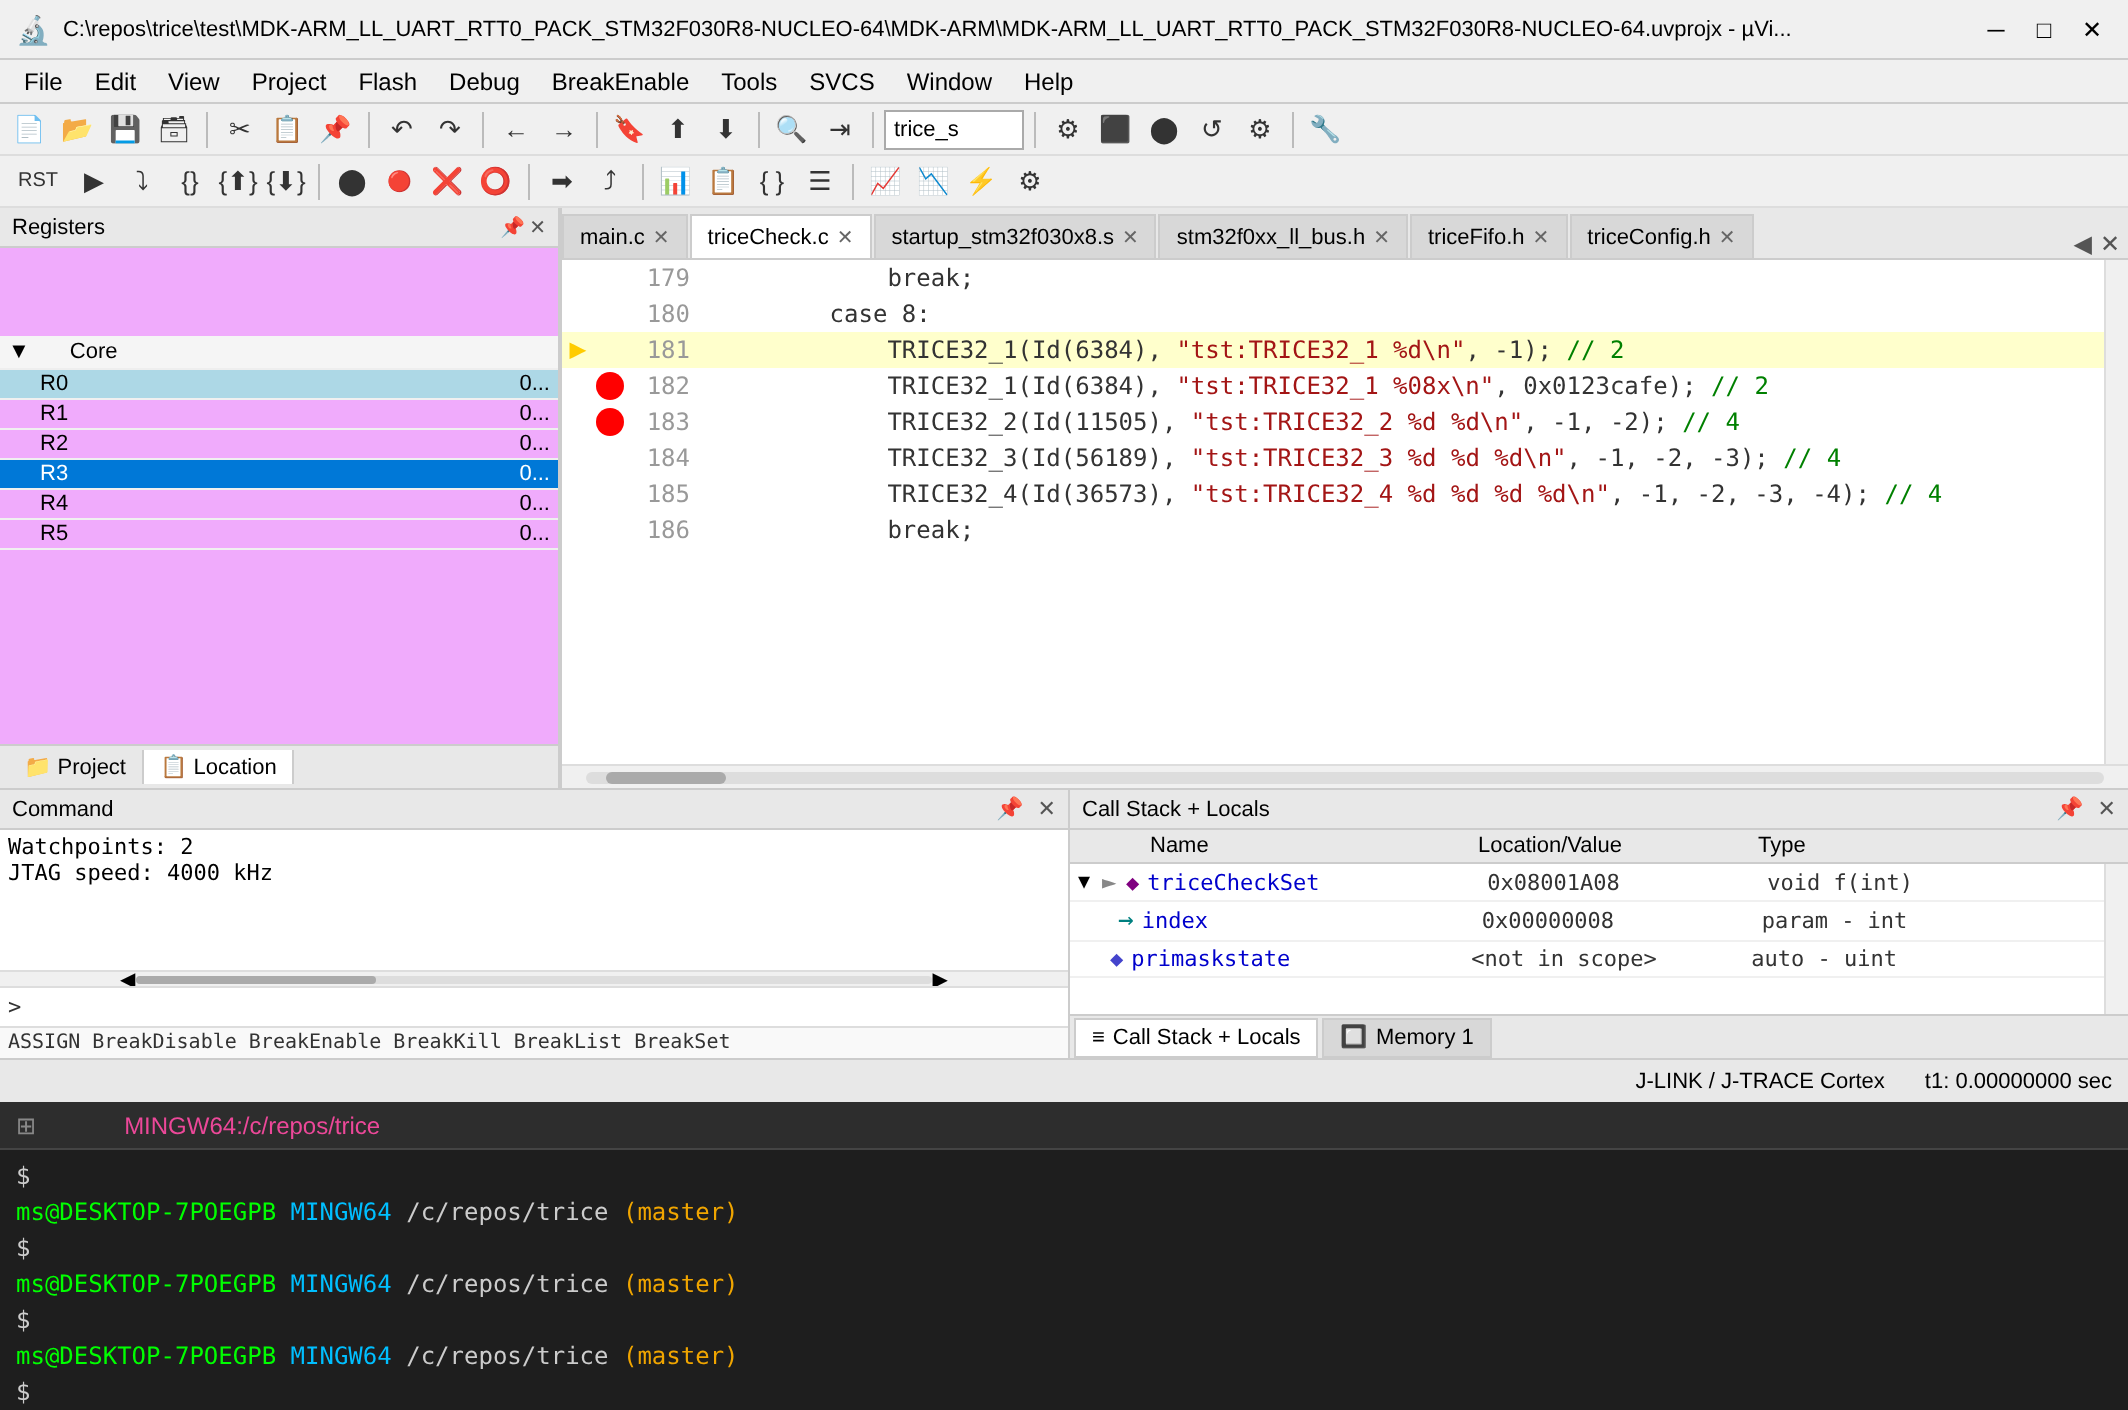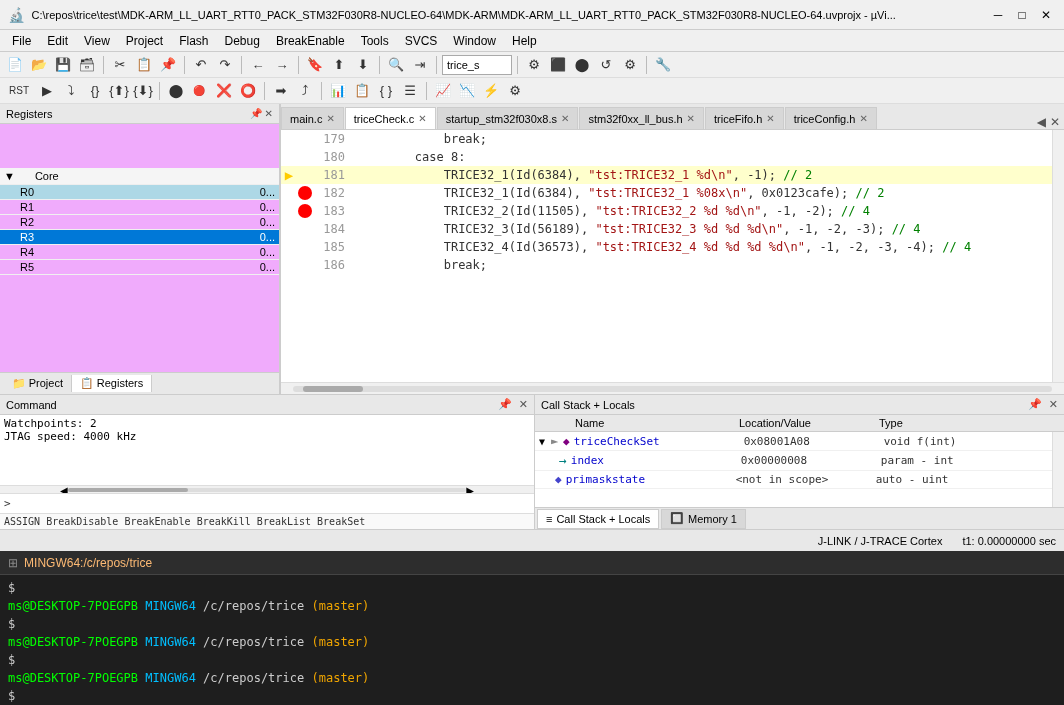--- a/index.html
+++ b/index.html
@@ -342,21 +342,21 @@
     }
     .terminal-header {
       background: #2d2d2d;
       height: 24px;
       display: flex;
       align-items: center;
       padding: 0 8px;
       border-bottom: 1px solid #444;
     }
     .terminal-icon { color: #888; font-size: 12px; margin-right: 6px; }
-    .terminal-title { color: #fdba74; font-size: 12px; }
+    .terminal-title { color: #ec4899; font-size: 12px; margin-left: 38px; }
     .terminal-content {
       flex: 1;
       overflow-y: auto;
       padding: 4px 8px;
       font-family: 'Consolas', monospace;
       font-size: 12px;
       color: #ccc;
     }
     .term-line { line-height: 18px; white-space: pre; }
     .term-prompt { color: #00ff00; }
@@ -509,21 +509,21 @@
           <span class="reg-name">R4</span>
           <span class="reg-val">0...</span>
         </div>
         <div class="reg-row">
           <span class="reg-name">R5</span>
           <span class="reg-val">0...</span>
         </div>
       </div>
       <div class="panel-bottom-tabs">
         <span class="bottom-tab">📁 Project</span>
-        <span class="bottom-tab active">📋 Registers</span>
+        <span class="bottom-tab active">📋 Location</span>
       </div>
     </div>
 
     <div id="code-panel">
       <div class="tab-bar">
         <div class="code-tab">
           <span>main.c</span>
           <span class="tab-close">✕</span>
         </div>
         <div class="code-tab active">

